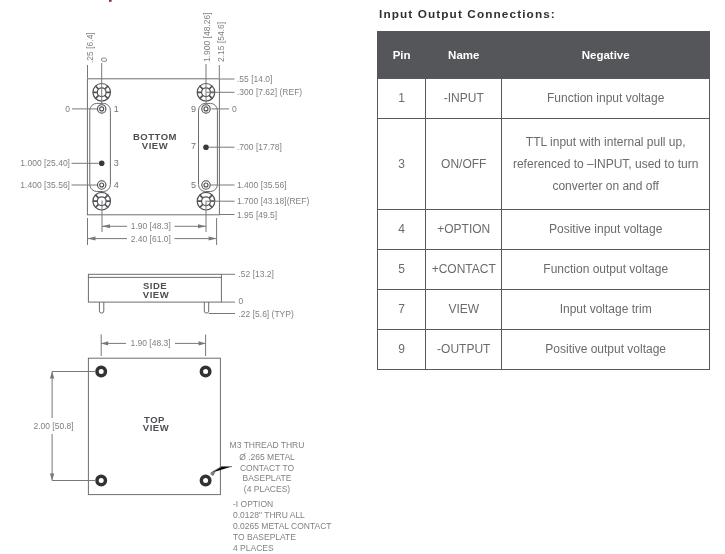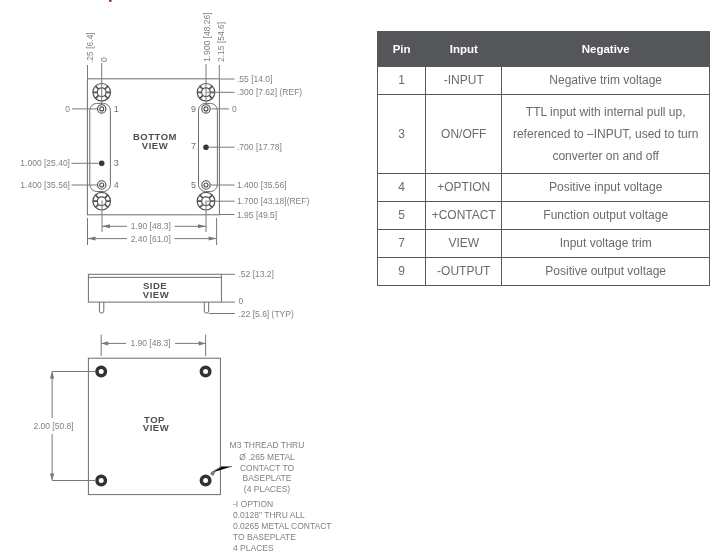--- a/index.html
+++ b/index.html
@@ -2,21 +2,21 @@
 <html><head>
 <meta charset="utf-8">
 <style>
   html,body{margin:0;padding:0;background:#fff;}
   #page{position:relative;width:725px;height:554px;background:#fff;overflow:hidden;
         font-family:"Liberation Sans", sans-serif;}
   #draw{position:absolute;left:0;top:0;}
   .ttl{position:absolute;left:379px;top:7px;font-size:11.8px;font-weight:bold;color:#2f3034;letter-spacing:1.1px;}
   table.io{position:absolute;left:377px;top:31px;border-collapse:collapse;width:333px;
            font-size:12px;color:#696b6e;table-layout:fixed;}
-  table.io td,table.io th{border:1px solid #58595d;text-align:center;padding:6px 4px;line-height:15px;}
+  table.io td,table.io th{border:1px solid #58595d;text-align:center;padding:12px 4px;line-height:15px;}
   table.io th{background:#55565a;color:#fff;font-size:11.5px;font-weight:bold;height:22px;border-color:#55565a #55565a #58595d #55565a;}
   .c1{width:48px;} .c2{width:76px;} .c3{width:207px;}
 </style>
 </head>
 <body>
 <div id="page">
   <svg id="draw" width="370" height="554" viewBox="0 0 370 554">
     <g fill="none" stroke="#6b6d70" stroke-width="1">
 
       <rect x="109" y="0" width="2.6" height="1.8" fill="#8c2f3a" stroke="none"></rect>
@@ -212,36 +212,37 @@
     <g font-family="Liberation Sans, sans-serif" fill="#4d4e52" font-weight="bold" font-size="9.5" text-anchor="middle" letter-spacing="0.5">
       <text x="155" y="140">BOTTOM</text>
       <text x="155" y="149.4">VIEW</text>
       <text x="155" y="289">SIDE</text>
       <text x="156" y="297.6">VIEW</text>
       <text x="154.5" y="423">TOP</text>
       <text x="156" y="431">VIEW</text>
     </g>
   </svg>
 
+  <div class="ttl">Input Output Connections:</div>
   <table class="io">
     <colgroup>
         <col class="c1">
         <col class="c2">
         <col class="c3">
       </colgroup>
     <tbody>
         <tr>
           <th>Pin</th>
-          <th>Input</th>
+          <th>Name</th>
           <th>Negative</th>
         </tr>
     <tr style="height:24px">
           <td>1</td>
           <td>-INPUT</td>
-          <td>Negative trim voltage</td>
+          <td>Function input voltage</td>
         </tr>
     <tr style="height:52px">
           <td>3</td>
           <td>ON/OFF</td>
           <td style="line-height:22px">TTL input with internal pull up,<br>referenced to –INPUT, used to turn<br>converter on and off</td>
         </tr>
     <tr style="height:23px">
           <td>4</td>
           <td>+OPTION</td>
           <td>Positive input voltage</td>

